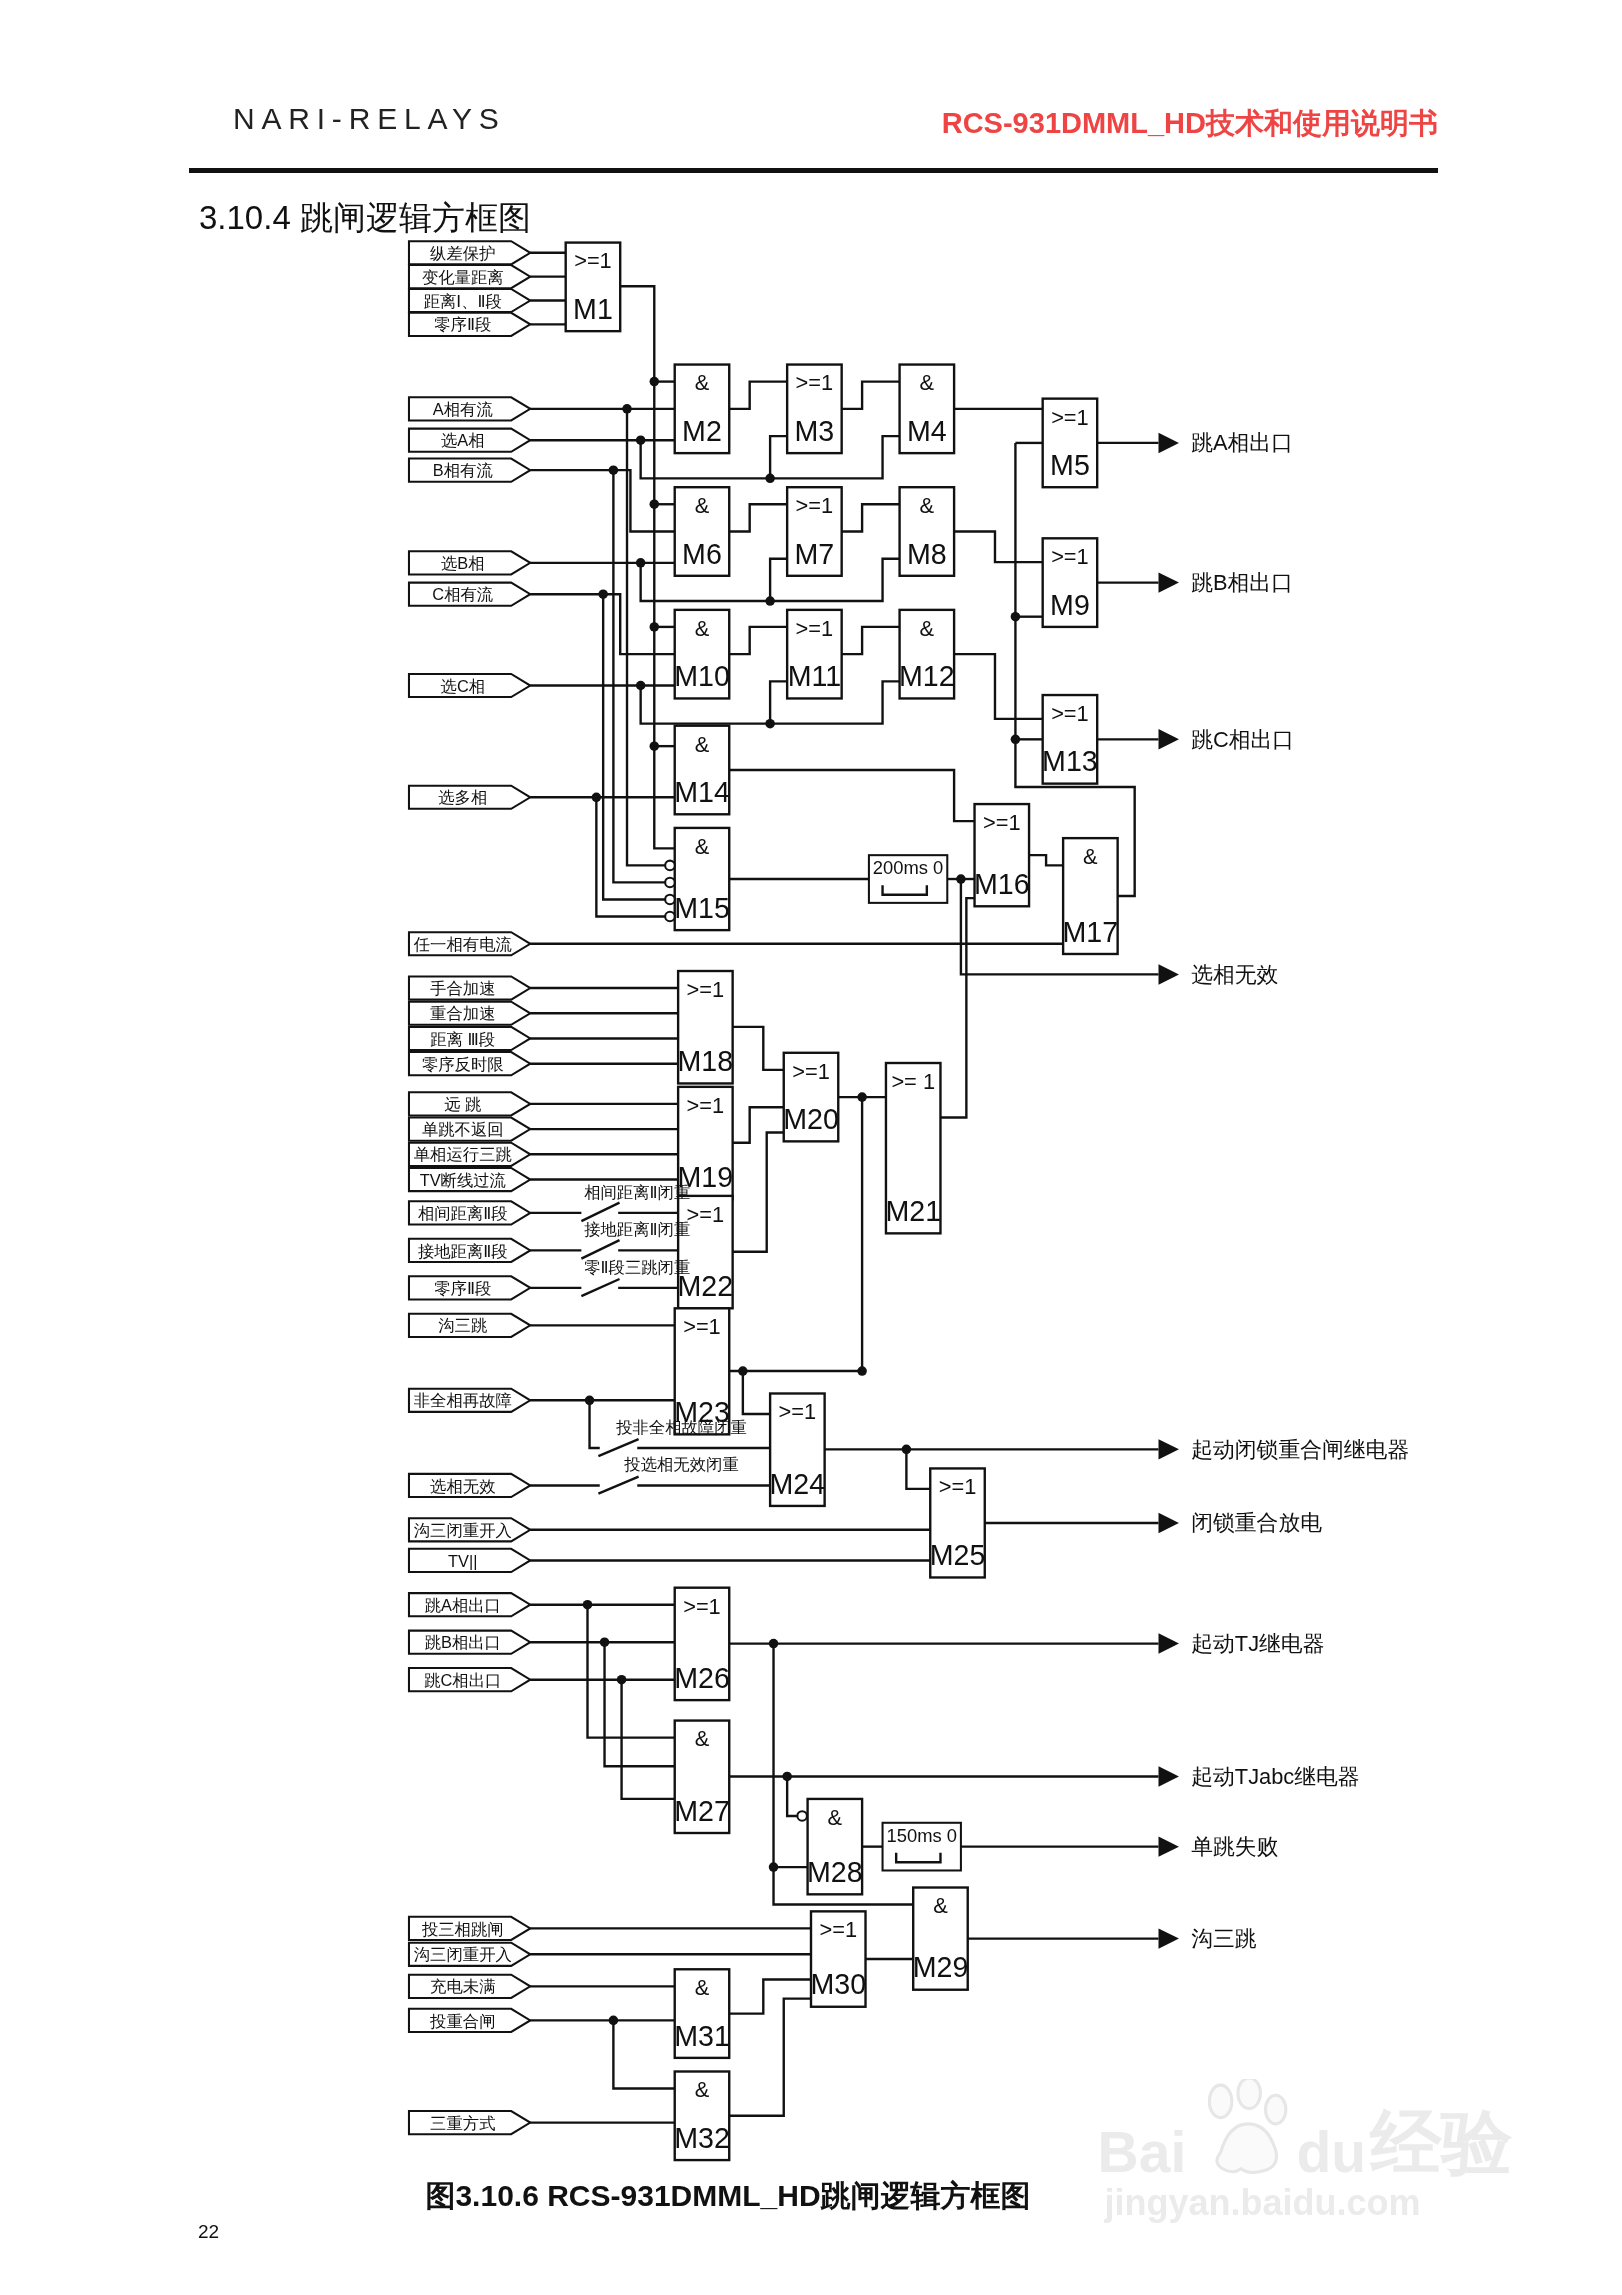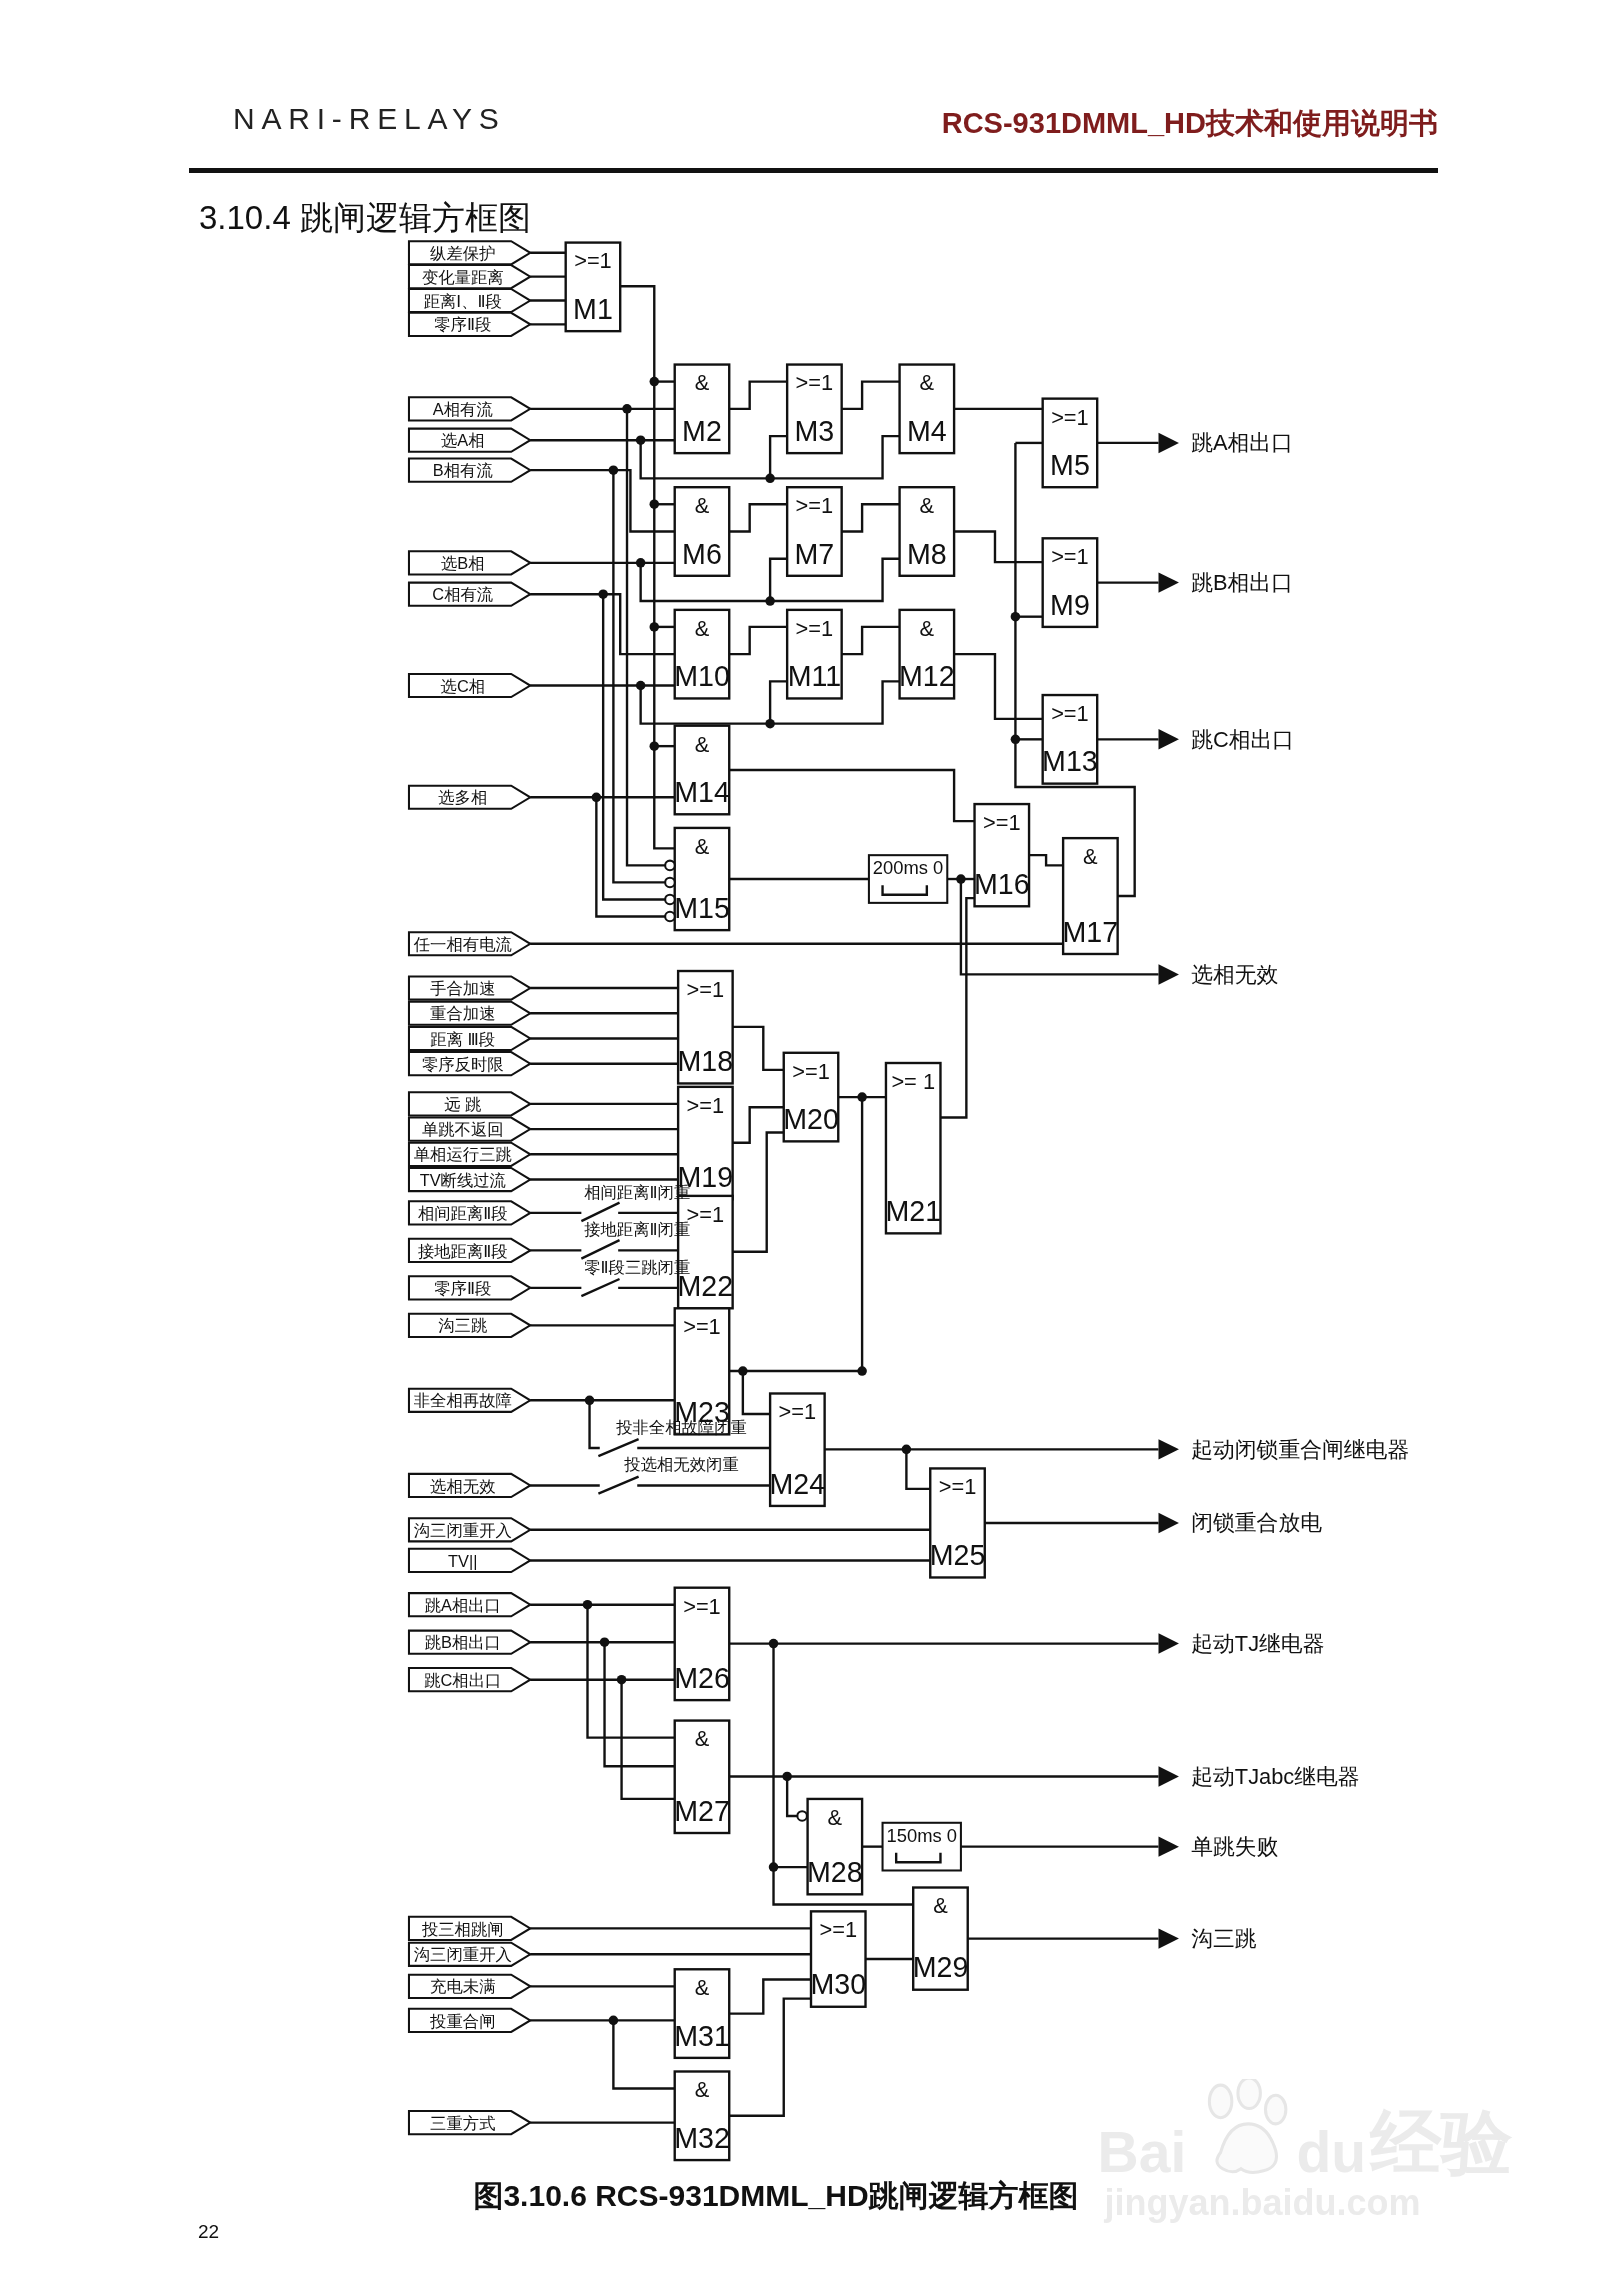--- a/index.html
+++ b/index.html
@@ -1,23 +1,23 @@
 <!DOCTYPE html>
 <html style="font-size:11px"><head>
 <meta charset="utf-8">
 <style>
   html,body{margin:0;padding:0;background:#888;}
   body{font-family:"Liberation Sans","DejaVu Sans",sans-serif;color:#111;}
   .page{position:relative;width:1622px;height:2295px;background:#ffffff;overflow:hidden;margin:0 auto;}
   .abs{position:absolute;}
   .hdr-left{left:189px;top:102px;font-size:30px;letter-spacing:6.8px;color:#222;margin-left:44px;}
-  .hdr-right{right:184px;top:104px;font-size:29px;font-weight:bold;color:#7f1d1d;}
+  .hdr-right{right:184px;top:104px;font-size:29px;font-weight:bold;color:#ef4444;}
   .rule{left:189px;width:1249px;top:168px;height:4.8px;background:#111;}
   .sec-title{left:199px;top:196px;font-size:33px;font-weight:normal;}
-  .caption{left:0;width:1456px;top:2176px;text-align:center;font-size:30px;font-weight:bold;padding-left:48px;}
+  .caption{left:0;width:1456px;top:2176px;text-align:center;font-size:30px;font-weight:bold;}
   .pageno{left:198px;top:2221px;font-size:19px;}
   .watermark{right:20.4px;top:2079px;width:504px;color:#ebebeb;text-align:left;pointer-events:none;}
   .wm-row{display:flex;align-items:flex-end;gap:4.1px;}
   .wm-baidu{font-size:57px;font-weight:bold;line-height:1;}
   .wm-cn{font-size:71px;font-weight:bold;line-height:1.05;}
   .wm-url{font-size:36px;font-weight:bold;margin-top:1px;margin-left:6.8px;}
   svg text{font-family:"Liberation Sans","DejaVu Sans",sans-serif;}
   .wire{fill:none;stroke:#111;stroke-width:3.5;}
   .tagshape{fill:#ffffff;stroke:#111;stroke-width:3;}
   .tagtext{font-size:24px;fill:#111;}

